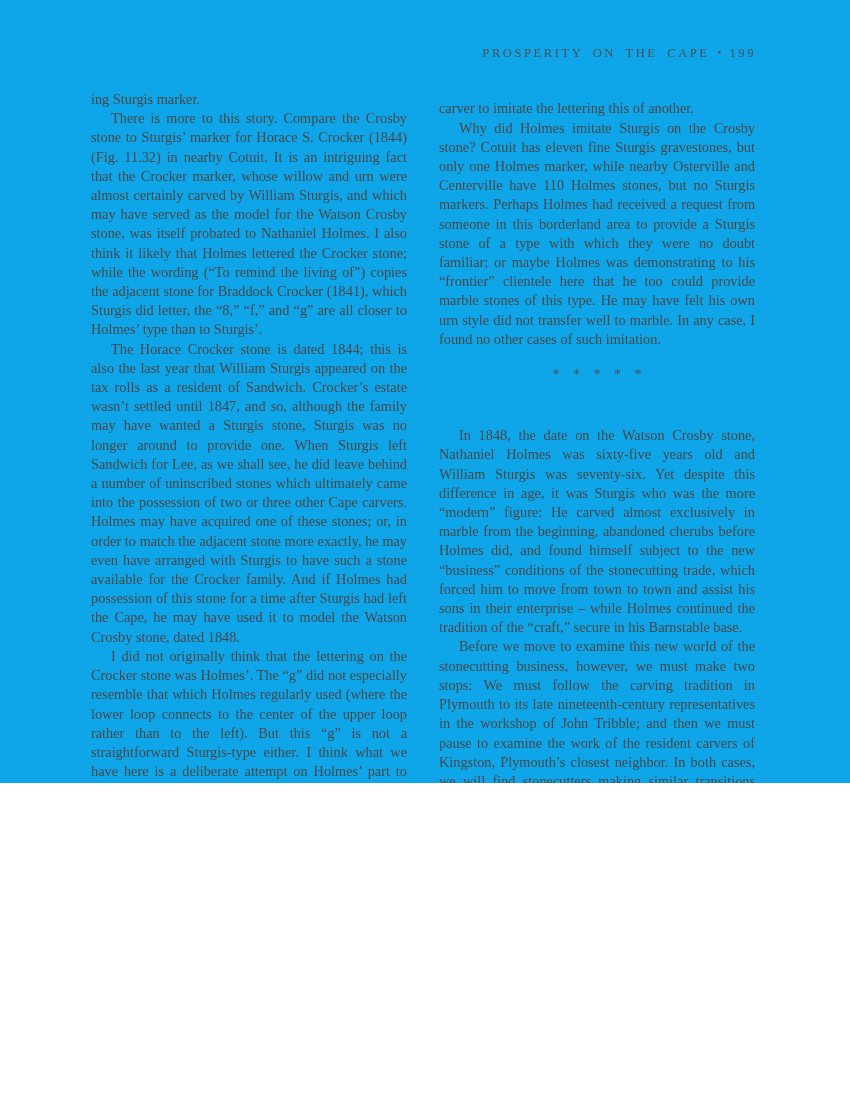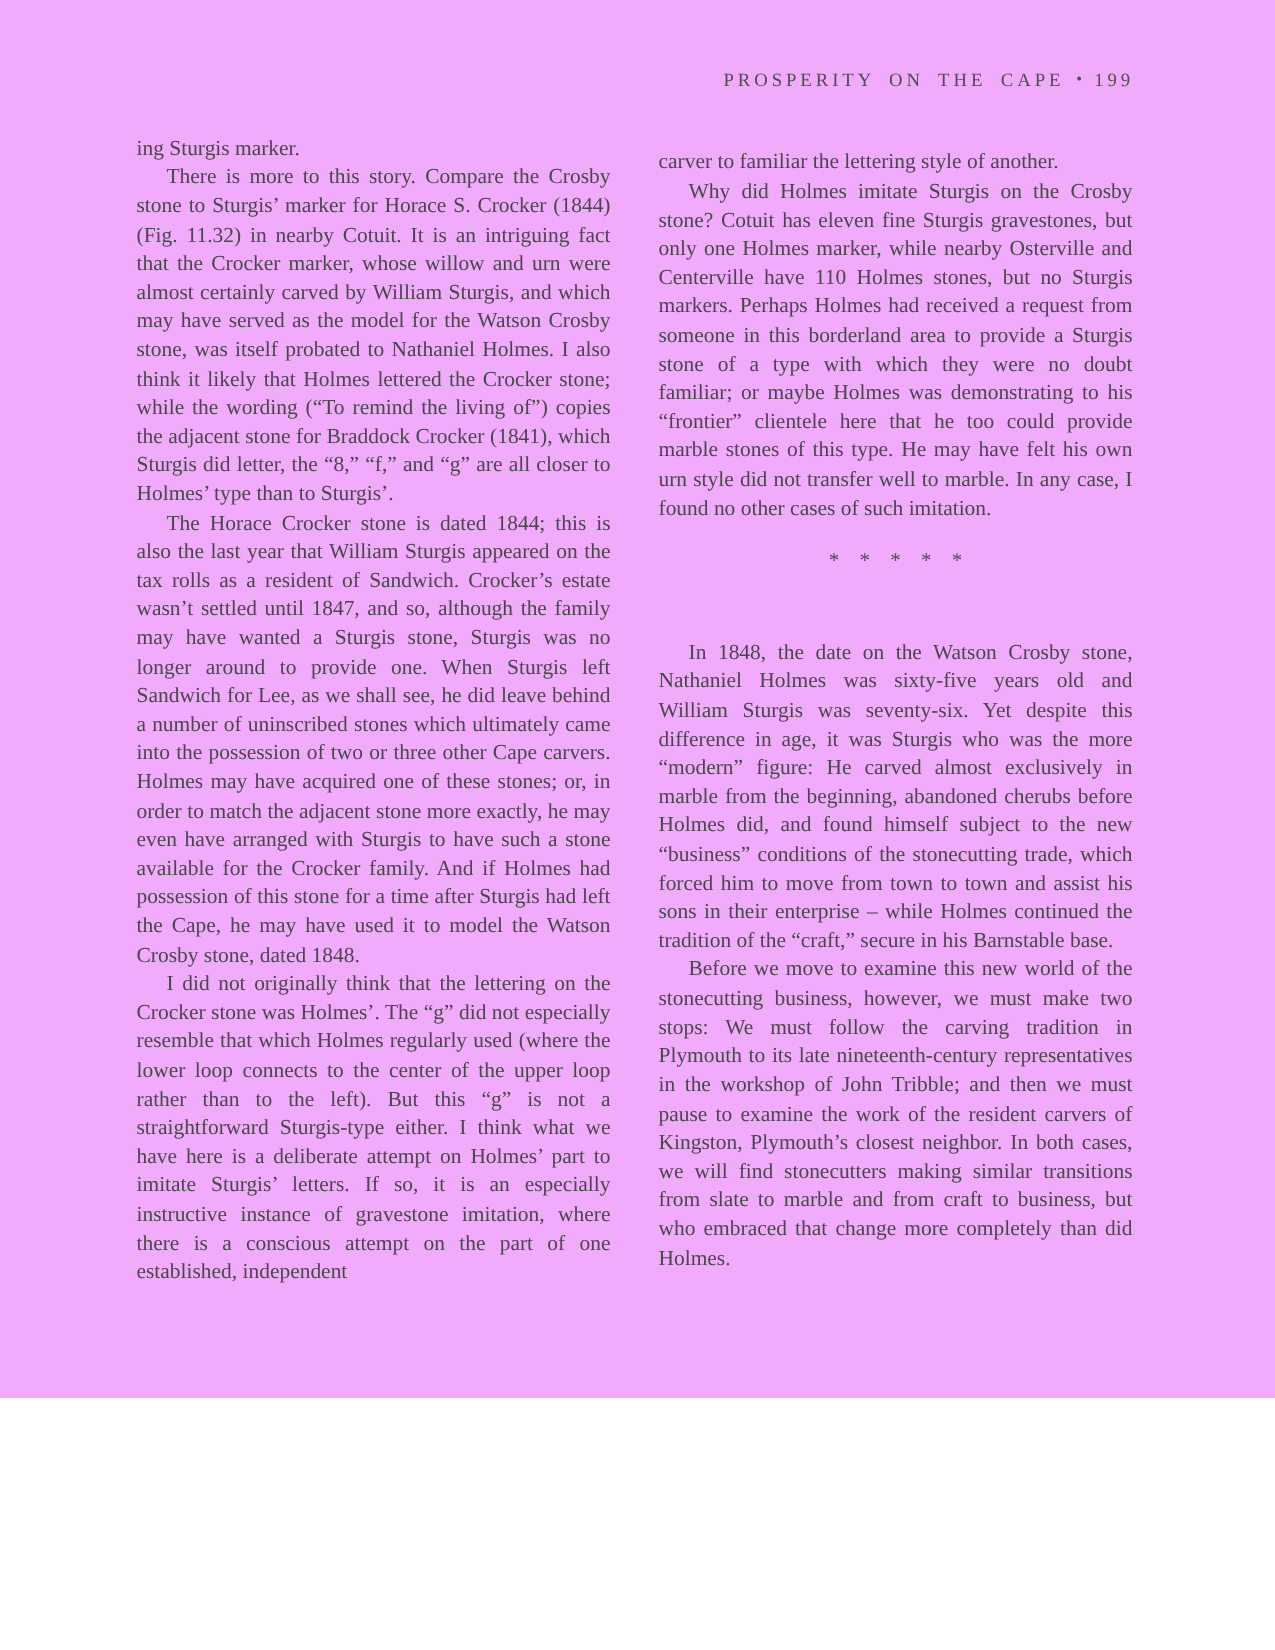--- a/index.html
+++ b/index.html
@@ -3,22 +3,22 @@
 <meta charset="utf-8">
 <style>
   html, body {
     margin: 0;
     padding: 0;
     background: #ffffff;
   }
   .page {
     position: relative;
     width: 850px;
-    height: 932px;
-    background: #f0abfc;
+    height: 783px;
+    background: #0ea5e9;
     font-family: "Liberation Serif", "DejaVu Serif", serif;
     color: #494949;
     overflow: hidden;
   }
   .running-head {
     position: absolute;
     top: 46px;
     right: 94px;
     font-size: 12.5px;
     letter-spacing: 2.6px;
@@ -78,21 +78,21 @@
   <div class="columns">
 
     <div class="col">
       <p>ing Sturgis marker.</p>
       <p class="ind">There is more to this story. Compare the Crosby stone to Sturgis’ marker for Horace S. Crocker (1844) (Fig. 11.32) in nearby Cotuit. It is an intriguing fact that the Crocker marker, whose willow and urn were almost certainly carved by William Sturgis, and which may have served as the model for the Watson Crosby stone, was itself probated to Nathaniel Holmes. I also think it likely that Holmes lettered the Crocker stone; while the wording (“To remind the living of”) copies the adjacent stone for Braddock Crocker (1841), which Sturgis did letter, the “8,” “f,” and “g” are all closer to Holmes’ type than to Sturgis’.</p>
       <p class="ind">The Horace Crocker stone is dated 1844; this is also the last year that William Sturgis appeared on the tax rolls as a resident of Sandwich. Crocker’s estate wasn’t settled until 1847, and so, although the family may have wanted a Sturgis stone, Sturgis was no longer around to provide one. When Sturgis left Sandwich for Lee, as we shall see, he did leave behind a number of uninscribed stones which ultimately came into the possession of two or three other Cape carvers. Holmes may have acquired one of these stones; or, in order to match the adjacent stone more exactly, he may even have arranged with Sturgis to have such a stone available for the Crocker family. And if Holmes had possession of this stone for a time after Sturgis had left the Cape, he may have used it to model the Watson Crosby stone, dated 1848.</p>
       <p class="ind">I did not originally think that the lettering on the Crocker stone was Holmes’. The “g” did not especially resemble that which Holmes regularly used (where the lower loop connects to the center of the upper loop rather than to the left). But this “g” is not a straightforward Sturgis-type either. I think what we have here is a deliberate attempt on Holmes’ part to imitate Sturgis’ letters. If so, it is an especially instructive instance of gravestone imitation, where there is a conscious attempt on the part of one established, independent</p>
     </div>
 
     <div class="col">
-      <p>carver to familiar the lettering style of another.</p>
+      <p>carver to imitate the lettering this of another.</p>
       <p class="ind">Why did Holmes imitate Sturgis on the Crosby stone? Cotuit has eleven fine Sturgis gravestones, but only one Holmes marker, while nearby Osterville and Centerville have 110 Holmes stones, but no Sturgis markers. Perhaps Holmes had received a request from someone in this borderland area to provide a Sturgis stone of a type with which they were no doubt familiar; or maybe Holmes was demonstrating to his “frontier” clientele here that he too could provide marble stones of this type. He may have felt his own urn style did not transfer well to marble. In any case, I found no other cases of such imitation.</p>
       <div class="separator">* * * * *</div>
       <p class="ind">In 1848, the date on the Watson Crosby stone, Nathaniel Holmes was sixty-five years old and William Sturgis was seventy-six. Yet despite this difference in age, it was Sturgis who was the more “modern” figure: He carved almost exclusively in marble from the beginning, abandoned cherubs before Holmes did, and found himself subject to the new “business” conditions of the stonecutting trade, which forced him to move from town to town and assist his sons in their enterprise – while Holmes continued the tradition of the “craft,” secure in his Barnstable base.</p>
       <p class="ind">Before we move to examine this new world of the stonecutting business, however, we must make two stops: We must follow the carving tradition in Plymouth to its late nineteenth-century representatives in the workshop of John Tribble; and then we must pause to examine the work of the resident carvers of Kingston, Plymouth’s closest neighbor. In both cases, we will find stonecutters making similar transitions from slate to marble and from craft to business, but who embraced that change more completely than did Holmes.</p>
     </div>
 
   </div>
 
 </div>
 

